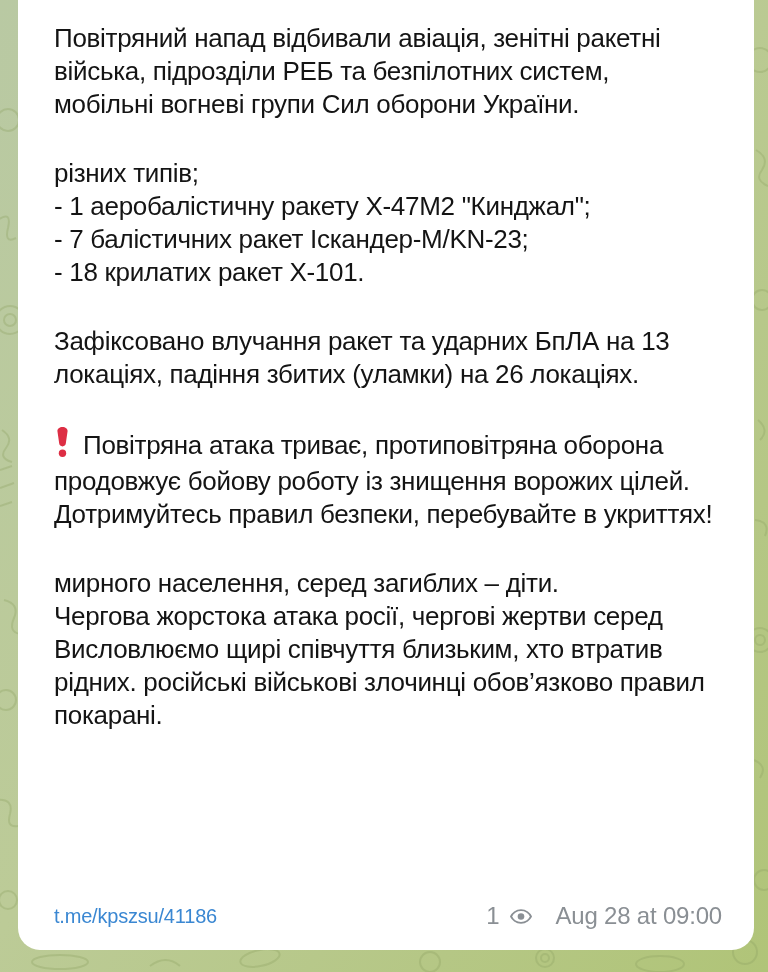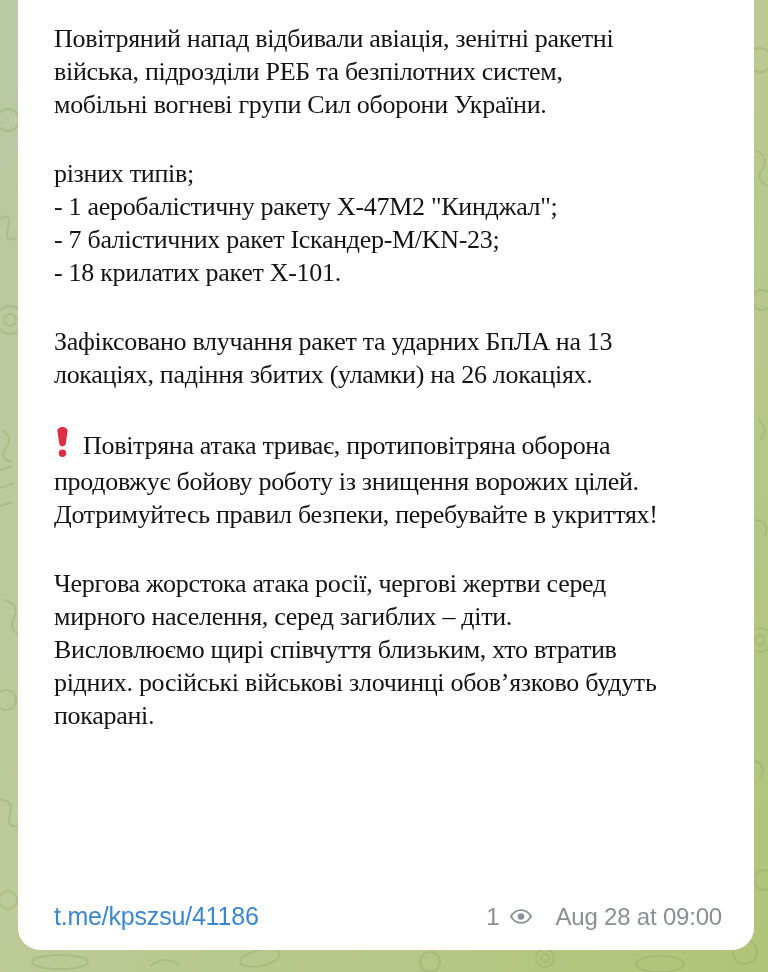--- a/index.html
+++ b/index.html
@@ -23,41 +23,41 @@
     left: 18px; top: -24px;
     width: 736px; height: 974px;   
     background: #ffffff;
     border-radius: 0 0 22px 22px;
     padding: 46px 32px 0 36px;
   }
 
   .msg-text { color: #141414; font-size: 26px; line-height: 33px; letter-spacing: -0.3px; }
   .para { margin-bottom: 36px; }
   .para:last-of-type { margin-bottom: 0; }
-  .line { white-space: nowrap; font-family: Liberation Serif, serif; }
+  .line { white-space: nowrap; }
 
   .inline-emoji {
     display: inline-block;
     vertical-align: -4px;
     margin-right: 8px;
   }
   .inline-emoji.excl { margin-right: 14px; margin-left: 2px; vertical-align: -3px; }
 
   
   .footer {
     position: absolute;
     left: 36px; right: 32px;
     top: 926px;                    
     display: flex;
     align-items: center;
     justify-content: space-between;
   }
   .post-link {
     color: #3a87d2;
-    font-size: 25px;
+    font-size: 20px;
     letter-spacing: -0.2px;
     text-decoration: none;
     cursor: pointer;
   }
   .meta {
     display: flex;
     align-items: center;
     color: #8a8f94;
     font-size: 24px;
     letter-spacing: -0.2px;
@@ -125,24 +125,24 @@
     <div class="para">
       <div class="line"><span class="inline-emoji excl"><svg width="13" height="30" viewBox="0 0 13 30">
               <path fill="#dd2e44" d="M6.5 0 C9.4 0 11.7 1.7 11.6 4.1 L9.8 16.6 C9.6 18.3 8.2 19.4 6.5 19.4 C4.8 19.4 3.4 18.3 3.2 16.6 L1.4 4.1 C1.3 1.7 3.6 0 6.5 0 Z"></path>
               <circle fill="#dd2e44" cx="6.5" cy="26.2" r="3.7"></circle>
             </svg></span><span>Повітряна атака триває, протиповітряна оборона</span></div>
       <div class="line">продовжує бойову роботу із знищення ворожих цілей.</div>
       <div class="line">Дотримуйтесь правил безпеки, перебувайте в укриттях!</div>
     </div>
 
     <div class="para">
+      <div class="line">мирного населення, серед загиблих – діти.</div>
       <div class="line">Чергова жорстока атака росії, чергові жертви серед</div>
-      <div class="line">мирного населення, серед загиблих – діти.</div>
       <div class="line">Висловлюємо щирі співчуття близьким, хто втратив</div>
-      <div class="line">рідних. російські військові злочинці обов’язково будуть</div>
+      <div class="line">рідних. російські військові злочинці обов’язково правил</div>
       <div class="line">покарані.</div>
     </div>
 
   </div>
 
   <div class="footer">
     <a class="post-link">t.me/kpszsu/41186</a>
     <div class="meta">
       <span class="views-count">1</span>
       <span class="eye"><svg width="22" height="17" viewBox="0 0 24 18">

